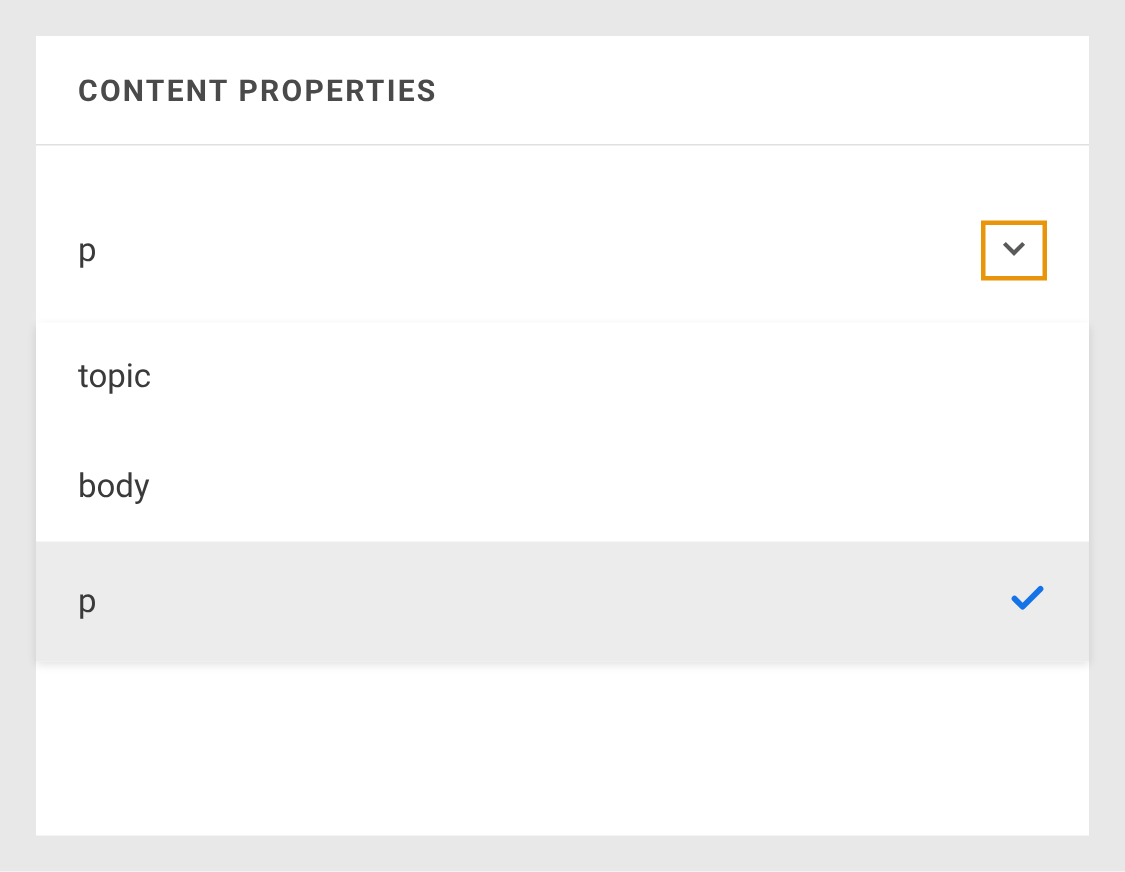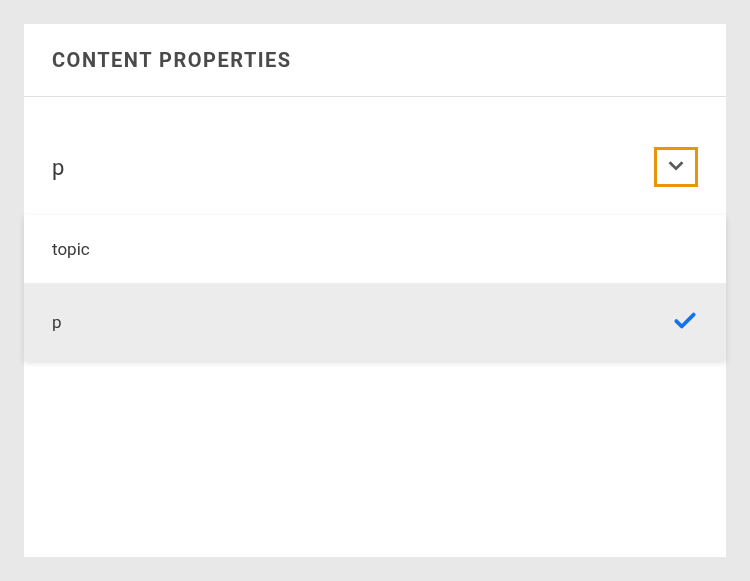--- a/index.html
+++ b/index.html
@@ -67,21 +67,21 @@
     }
     .dropdown {
       position: absolute;
       left: 0;
       right: 0;
       background: #fff;
       box-shadow: 0 2px 6px rgba(0,0,0,0.12);
     }
     .dropdown-item {
       padding: 24px 28px;
-      font-size: 17px;
+      font-size: 22px;
       color: #3a3a3a;
       display: flex;
       align-items: center;
       justify-content: space-between;
       cursor: pointer;
     }
     .dropdown-item.selected {
       background: #ececec;
     }
     .check-icon svg {
@@ -111,20 +111,23 @@
             <polyline points="5 9 12 16 19 9"></polyline>
           </svg>
       </span>
     </span>
   </div>
 
   <div class="dropdown">
     <div class="dropdown-item">
       <span>topic</span>
     </div>
+    <div class="dropdown-item">
+      <span>body</span>
+    </div>
     <div class="dropdown-item selected">
       <span>p</span>
       <span class="check-icon">
         <svg viewBox="0 0 24 24">
             <polyline points="4 13 9 18 20 7"></polyline>
           </svg>
       </span>
     </div>
   </div>
 </div>

